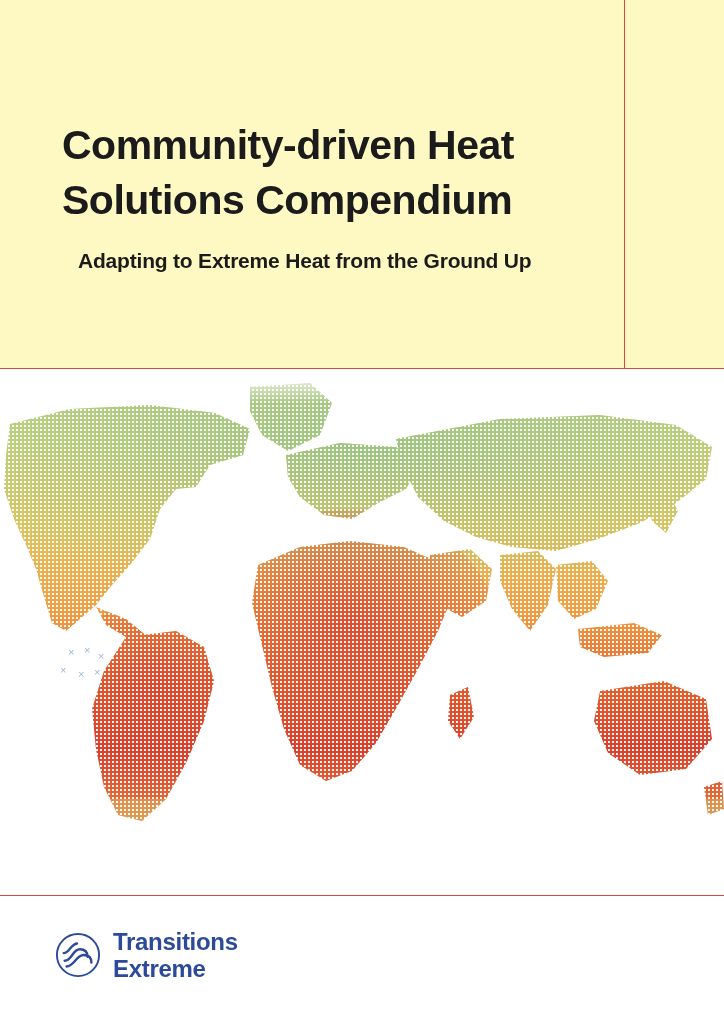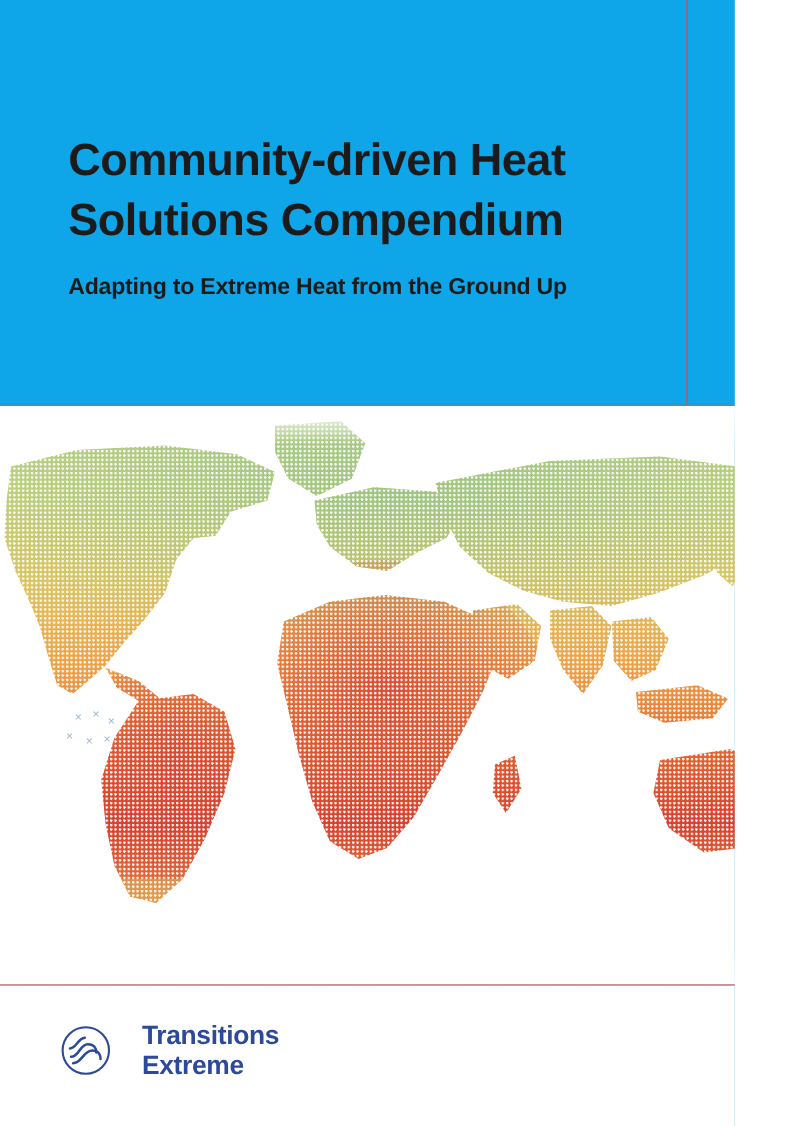--- a/index.html
+++ b/index.html
@@ -5,23 +5,23 @@
   html, body {
     margin: 0;
     padding: 0;
     background: #ffffff;
   }
   body {
     font-family: "Liberation Sans", sans-serif;
   }
   #page {
     position: relative;
-    width: 668px;
+    width: 724px;
     height: 1024px;
-    background: #0ea5e9;
+    background: #fef9c3;
     overflow: hidden;
   }
 
   
   .rule-v {
     position: absolute;
     top: 0;
     left: 624px;
     width: 1px;
     height: 368px;
@@ -53,21 +53,21 @@
   }
   .doc-title {
     font-size: 41px;
     line-height: 1.33;
     font-weight: bold;
     color: #1b1b1b;
     letter-spacing: -0.5px;
     margin: 0;
   }
   .doc-subtitle {
-    margin: 22px 0 0 0;
+    margin: 22px 0 0 16px;
     font-size: 21px;
     font-weight: bold;
     color: #1b1b1b;
     letter-spacing: -0.2px;
   }
 
   
   .map-area {
     position: absolute;
     left: 0;
@@ -132,21 +132,21 @@
     width: 724px;
     height: 128px;
     background: #ffffff;
   }
   .logo-wrap {
     position: absolute;
     left: 55px;
     top: 32px;
     display: flex;
     align-items: center;
-    gap: 28px;
+    gap: 12px;
   }
   .logo-mark {
     width: 46px;
     height: 46px;
     flex: 0 0 46px;
   }
   .logo-text {
     font-size: 24px;
     font-weight: bold;
     line-height: 1.13;

